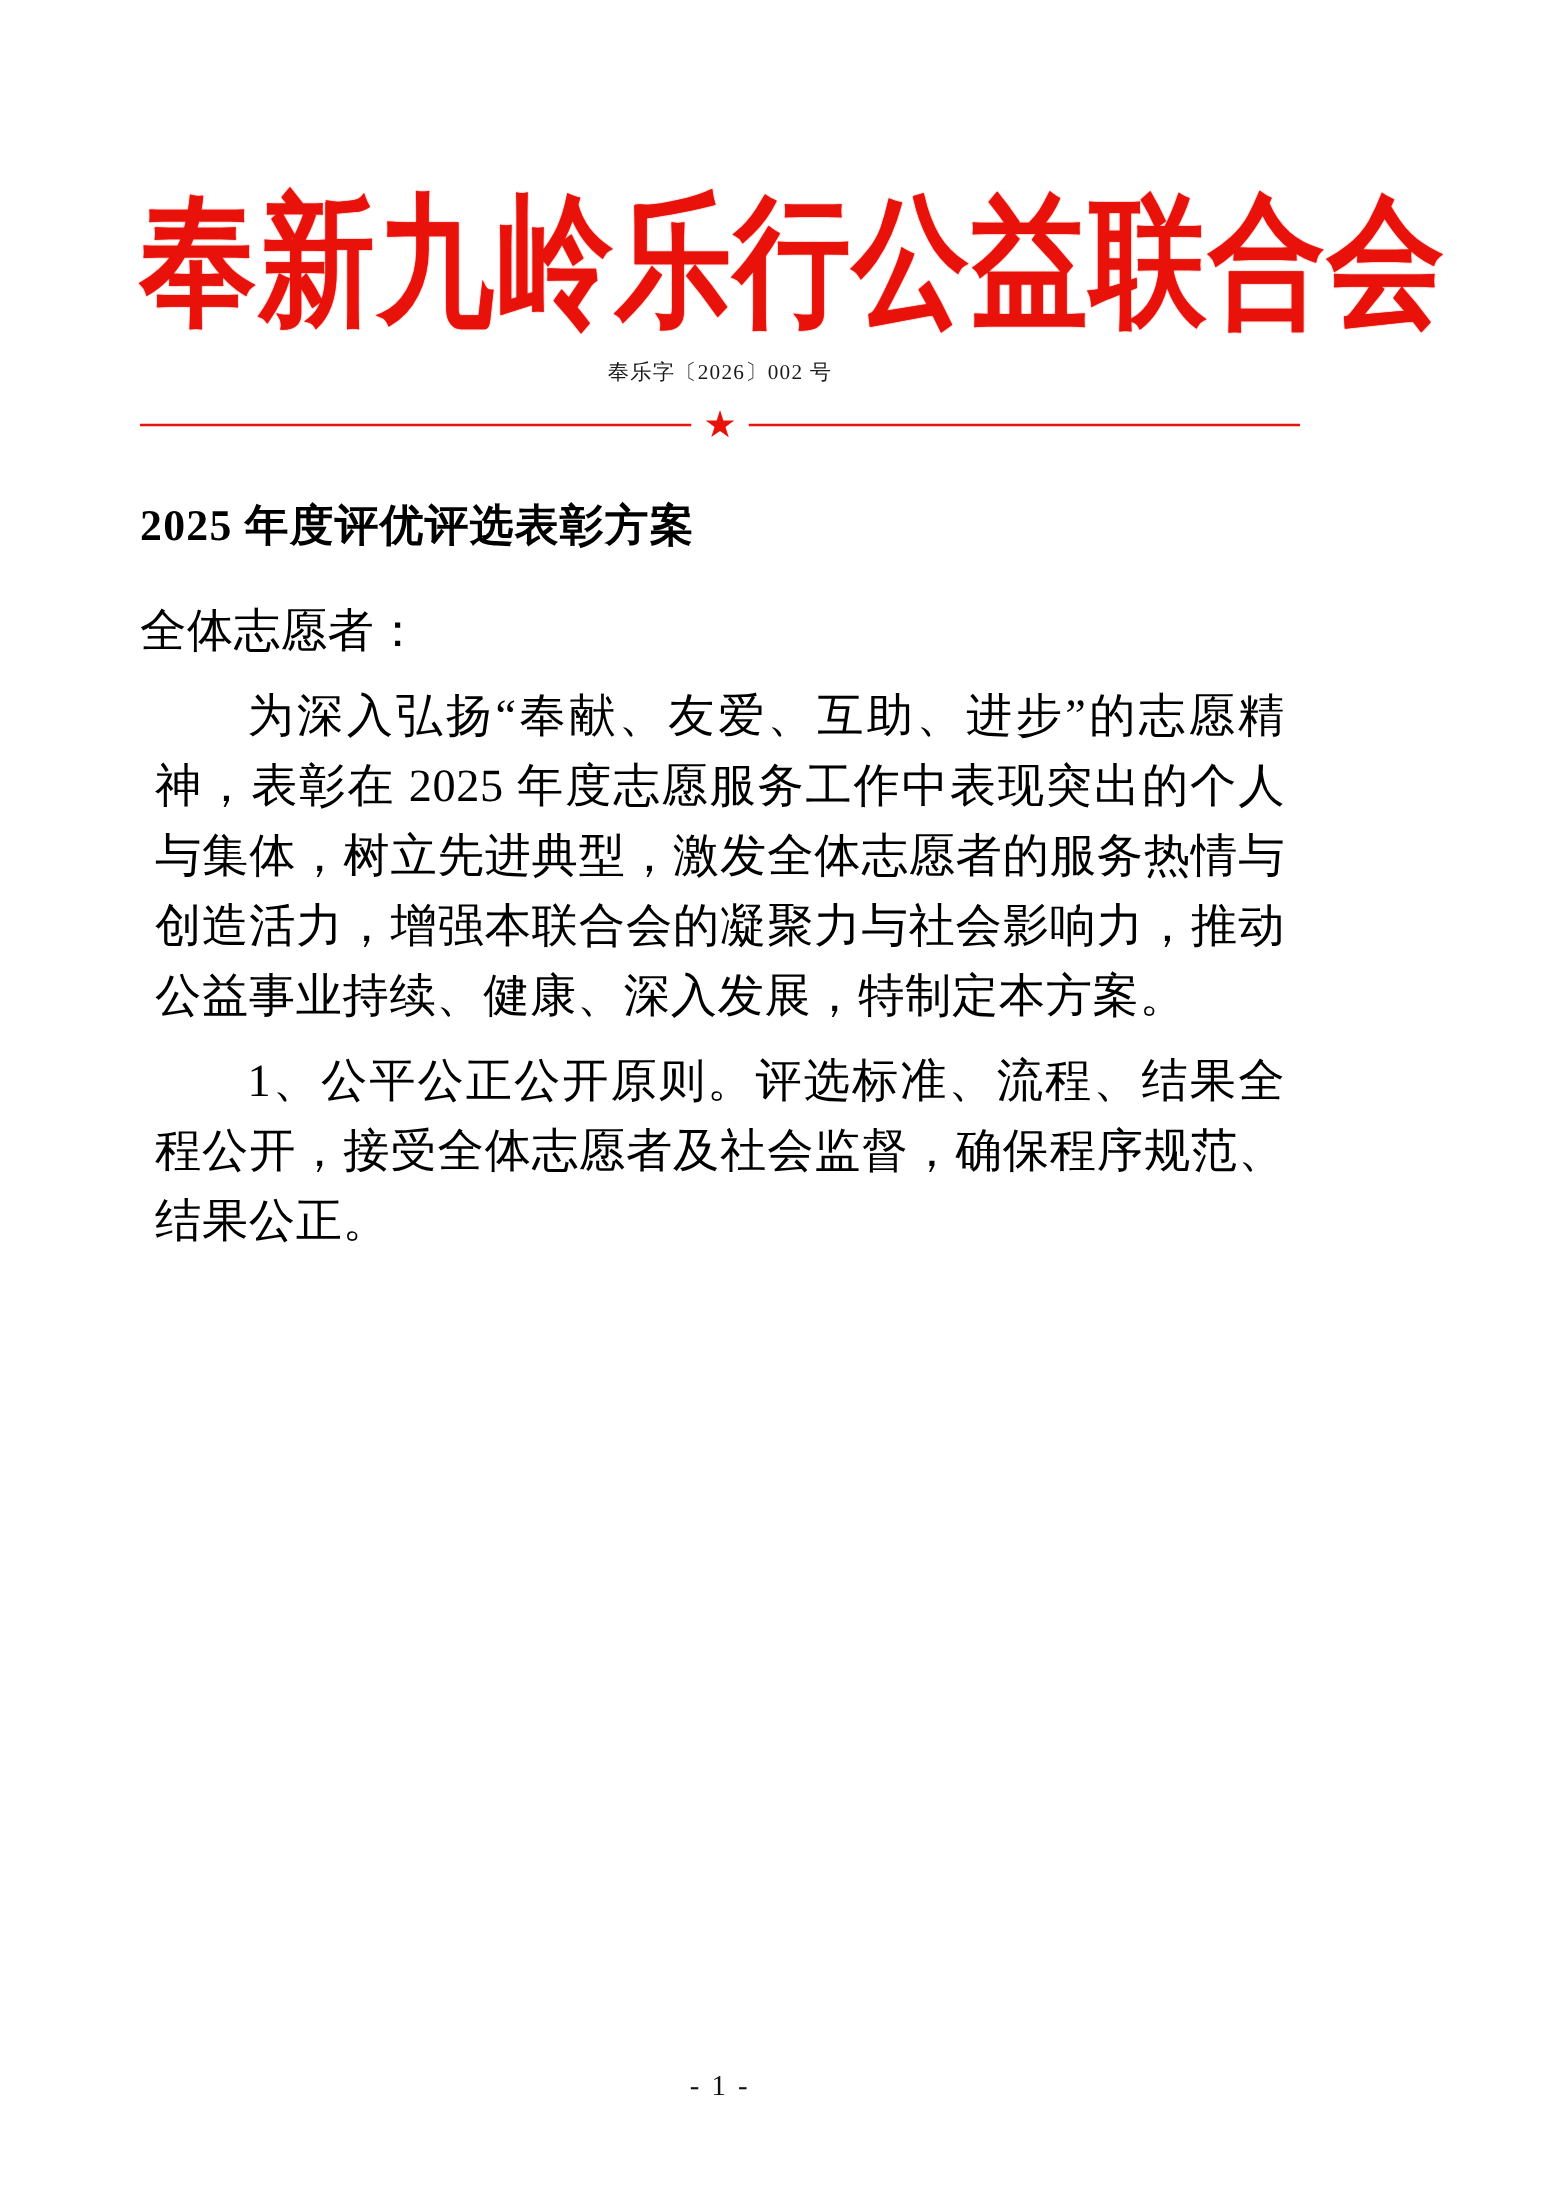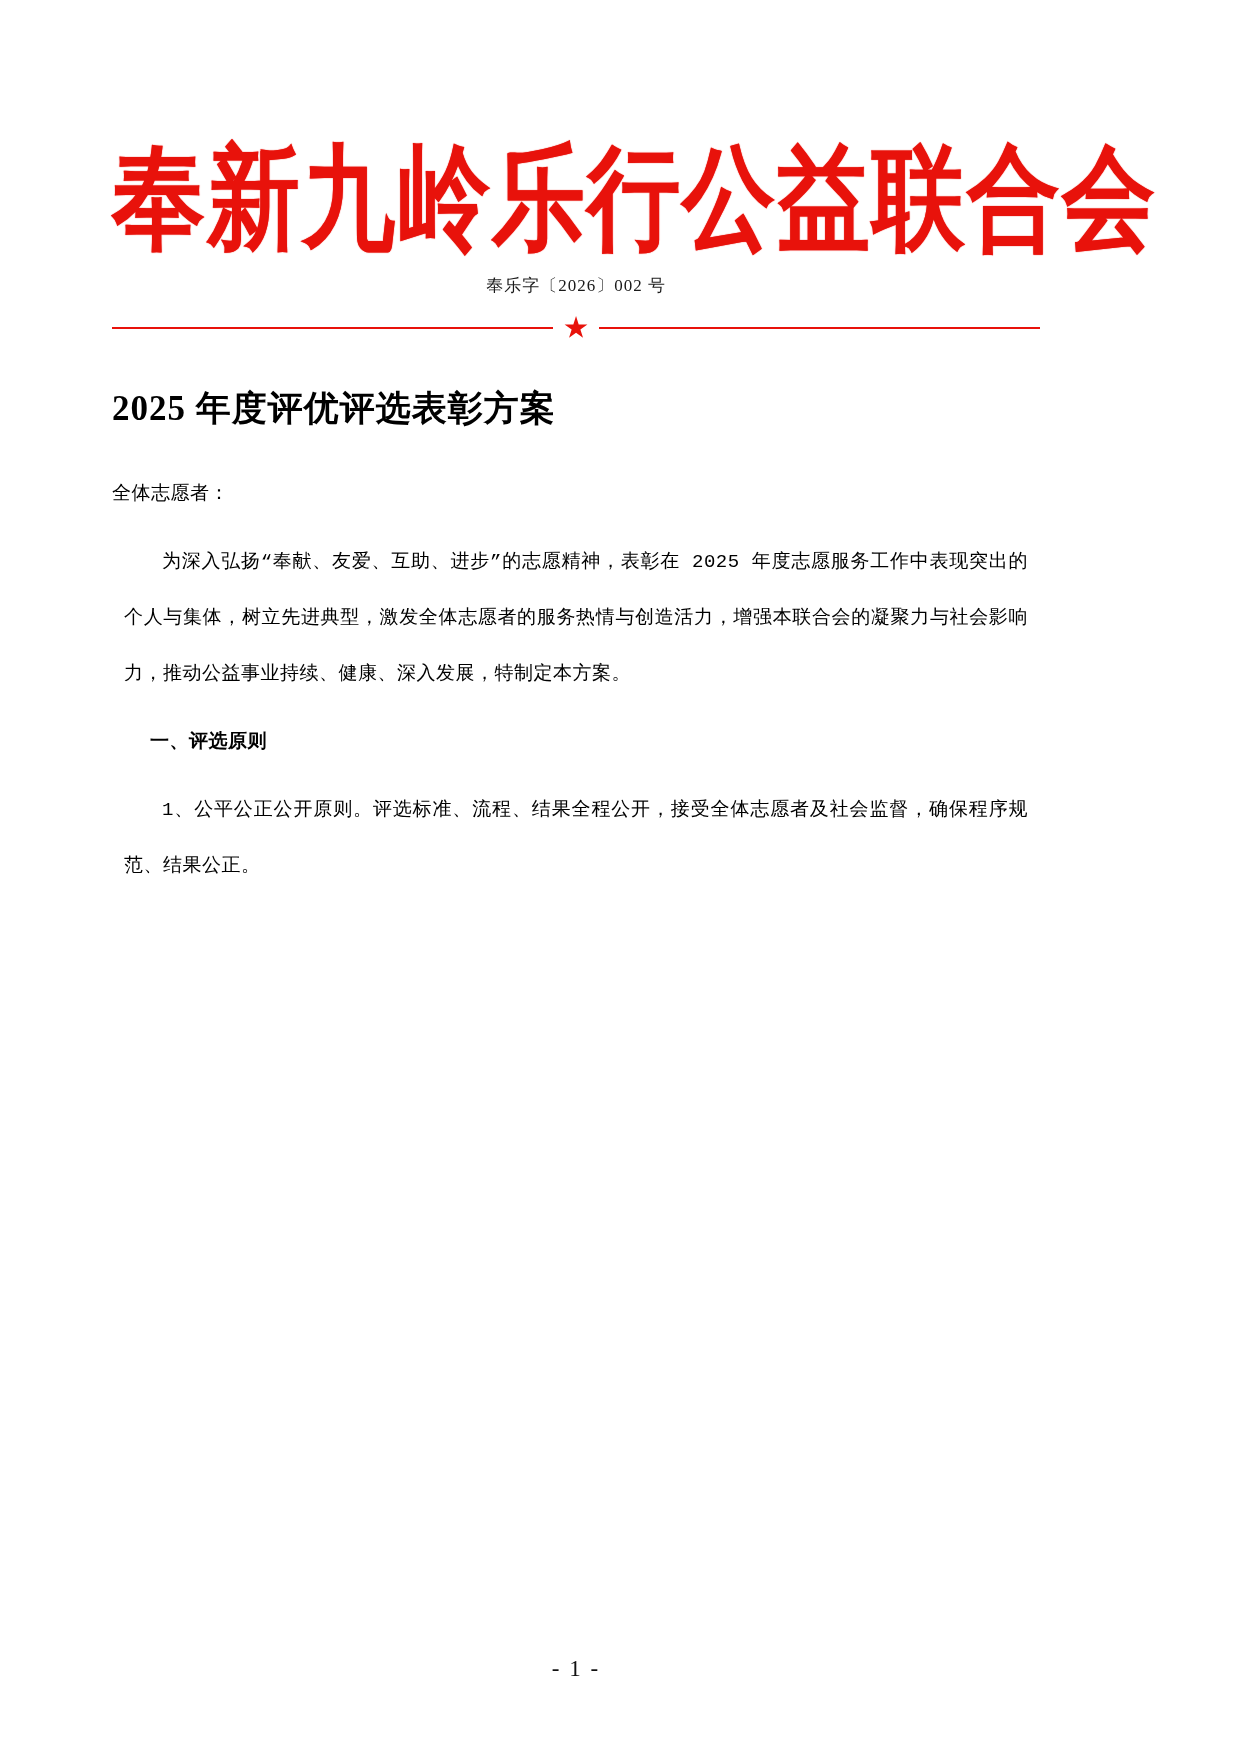--- a/index.html
+++ b/index.html
@@ -14,21 +14,21 @@
     color: #000000;
     position: relative;
     overflow: hidden;
   }
 
   .page {
     position: relative;
     width: 1152px;
     height: 1754px;
     box-sizing: border-box;
-    padding: 0 112px;
+    padding: 12px 112px;
   }
 
   
   .doc-header {
     padding-top: 138px;
     text-align: center;
   }
 
   .org-title {
     color: #E8120B;
@@ -77,25 +77,24 @@
     margin-top: 44px;
     font-size: 35px;
     font-weight: bold;
     letter-spacing: 1px;
     font-family: "Liberation Serif", "DejaVu Serif", serif;
   }
 
   
   .doc-body {
     margin-top: 34px;
-    font-size: 19px;
+    font-size: 37px;
     line-height: 56px;
     letter-spacing: 0.5px;
     text-align: justify;
-    font-family: Liberation Mono, monospace;
   }
   .salutation {
     margin: 0 0 0 0;
     text-indent: 0;
   }
   .para {
     margin: 12px;
     text-indent: 2em;
   }
   .section-head {
@@ -133,21 +132,20 @@
     </div>
   </div>
 
   <h1 class="doc-title">2025 年度评优评选表彰方案</h1>
 
   <div class="doc-body">
     <p class="salutation">全体志愿者：</p>
 
     <p class="para">为深入弘扬“奉献、友爱、互助、进步”的志愿精神，表彰在 2025 年度志愿服务工作中表现突出的个人与集体，树立先进典型，激发全体志愿者的服务热情与创造活力，增强本联合会的凝聚力与社会影响力，推动公益事业持续、健康、深入发展，特制定本方案。</p>
 
-    <p class="section-head">一、评选原则</p>
 
     <p class="para">1、公平公正公开原则。评选标准、流程、结果全程公开，接受全体志愿者及社会监督，确保程序规范、结果公正。</p>
 
 
 
   </div>
 
   <div class="page-footer">- 1 -</div>
 
 </div>

